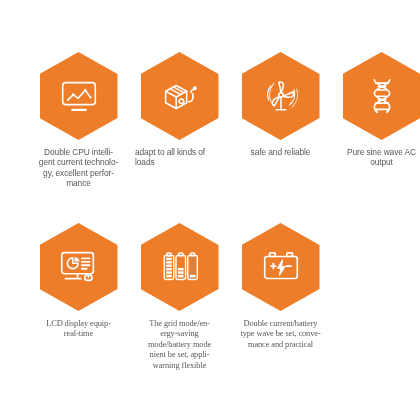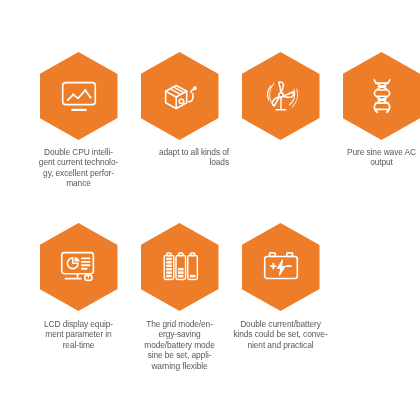--- a/index.html
+++ b/index.html
@@ -59,25 +59,25 @@
     margin-top:7px;
     font-size:8.4px;
     line-height:10.4px;
     color:#58595b;
     width:100%;
     padding:0 1px;
     box-sizing:border-box;
     letter-spacing:-0.1px;
   }
   .cap.center{text-align:center;}
-  .cap.left{text-align:right;padding-left:6px;}
+  .cap.left{text-align:left;padding-left:6px;}
   .cap .ln{display:block;white-space:nowrap;}
 
   
-  .row2 .cap{margin-top:8px;}
+  .row2 .cap{margin-top:8px;font-family:Liberation Serif, serif;}
 </style>
 </head>
 <body>
 
 <div id="board">
   <div class="grid">
 
     <div class="cell">
       <div class="hex">
         <div class="hexbg"></div>
@@ -131,20 +131,21 @@
           <path d="M22.6 24.6 C20.2 28.6 18.4 31.6 17 34.4 C15.2 33.4 14.4 31.8 15.1 30.1 C15.8 28.3 18.3 26.2 22.6 24.6 Z"></path>
           <line x1="24" y1="25.3" x2="24" y2="38"></line>
           <line x1="19" y1="38.3" x2="29" y2="38.3"></line>
           <path d="M13.5 13.5 A14.5 14.5 0 0 0 11.2 28.5" stroke-width="1.25"></path>
           <path d="M16.6 10.8 A18.2 18.2 0 0 0 13.6 30.2" stroke-width="1.05" opacity="0.85"></path>
           <path d="M33 33.2 A14.6 14.6 0 0 0 37.6 17.6" stroke-width="1.25"></path>
           <path d="M35.6 35.6 A18.3 18.3 0 0 0 40.4 16.6" stroke-width="1.05" opacity="0.85"></path>
         </svg>
       </div>
       <div class="cap center">
+        <span class="ln">safe and reliable</span>
       </div>
     </div>
 
     <div class="cell">
       <div class="hex">
         <div class="hexbg"></div>
         <svg viewBox="0 0 48 48" fill="none" stroke="#ffffff" stroke-width="1.7" stroke-linecap="round" stroke-linejoin="round">
           <path d="M16 7 C16 13 32 15 32 21 C32 27 16 29 16 35 C16 39 19 41 19 41"></path>
           <path d="M32 7 C32 13 16 15 16 21 C16 27 32 29 32 35 C32 39 29 41 29 41"></path>
           <line x1="17.2" y1="10.5" x2="30.8" y2="10.5"></line>
@@ -174,21 +175,20 @@
           <line x1="27" y1="22.2" x2="35" y2="22.2" stroke-width="1.9"></line>
           <line x1="27" y1="25.8" x2="32" y2="25.8" stroke-width="1.9"></line>
           <line x1="22.5" y1="31" x2="22.5" y2="35"></line>
           <line x1="10" y1="36.2" x2="26" y2="36.2" stroke-width="1.9"></line>
           <rect x="30" y="32.4" width="7.6" height="5.6" rx="2.8"></rect>
           <line x1="33.8" y1="32.4" x2="33.8" y2="34.6"></line>
         </svg>
       </div>
       <div class="cap center">
         <span class="ln">LCD display equip-</span>
-        <span class="ln">ment parameter in</span>
         <span class="ln">real-time</span>
       </div>
     </div>
 
     <div class="cell row2">
       <div class="hex">
         <div class="hexbg"></div>
         <svg viewBox="0 0 48 48" fill="none" stroke="#ffffff" stroke-width="1.5" stroke-linecap="round" stroke-linejoin="round">
           <rect x="7.5" y="12" width="10" height="25" rx="1.8"></rect>
           <rect x="10.3" y="9.4" width="4.4" height="2.8" rx="0.9"></rect>
@@ -207,40 +207,40 @@
 
           <rect x="32.1" y="12" width="10" height="25" rx="1.8"></rect>
           <rect x="34.9" y="9.4" width="4.4" height="2.8" rx="0.9"></rect>
           <rect x="34.2" y="32.2" width="5.8" height="2.6" fill="#ffffff" stroke="none"></rect>
         </svg>
       </div>
       <div class="cap center">
         <span class="ln">The grid mode/en-</span>
         <span class="ln">ergy-saving</span>
         <span class="ln">mode/battery mode</span>
-        <span class="ln">sine be set, appli-</span>
+        <span class="ln">nient be set, appli-</span>
         <span class="ln">warning flexible</span>
       </div>
     </div>
 
     <div class="cell row2">
       <div class="hex">
         <div class="hexbg"></div>
         <svg viewBox="0 0 48 48" fill="none" stroke="#ffffff" stroke-width="1.7" stroke-linecap="round" stroke-linejoin="round">
           <rect x="7" y="13" width="34" height="23" rx="2.6"></rect>
           <rect x="12" y="9.2" width="6" height="3.8" rx="1"></rect>
           <rect x="30" y="9.2" width="6" height="3.8" rx="1"></rect>
           <line x1="13.5" y1="23" x2="18.5" y2="23" stroke-width="1.9"></line>
           <line x1="16" y1="20.5" x2="16" y2="25.5" stroke-width="1.9"></line>
           <line x1="29.5" y1="23" x2="34.5" y2="23" stroke-width="1.9"></line>
           <polygon points="25.6,16.5 20.4,25.2 23.8,25.2 22.4,32.6 28.2,23.4 24.6,23.4" fill="#ffffff" stroke="#ffffff" stroke-width="1.1"></polygon>
         </svg>
       </div>
       <div class="cap center">
         <span class="ln">Double current/battery</span>
-        <span class="ln">kinds could be set, conve-</span>
-        <span class="ln">nient and practical</span>
+        <span class="ln">type wave be set, conve-</span>
+        <span class="ln">mance and practical</span>
       </div>
     </div>
 
 
   </div>
 </div>
 
 </body></html>

